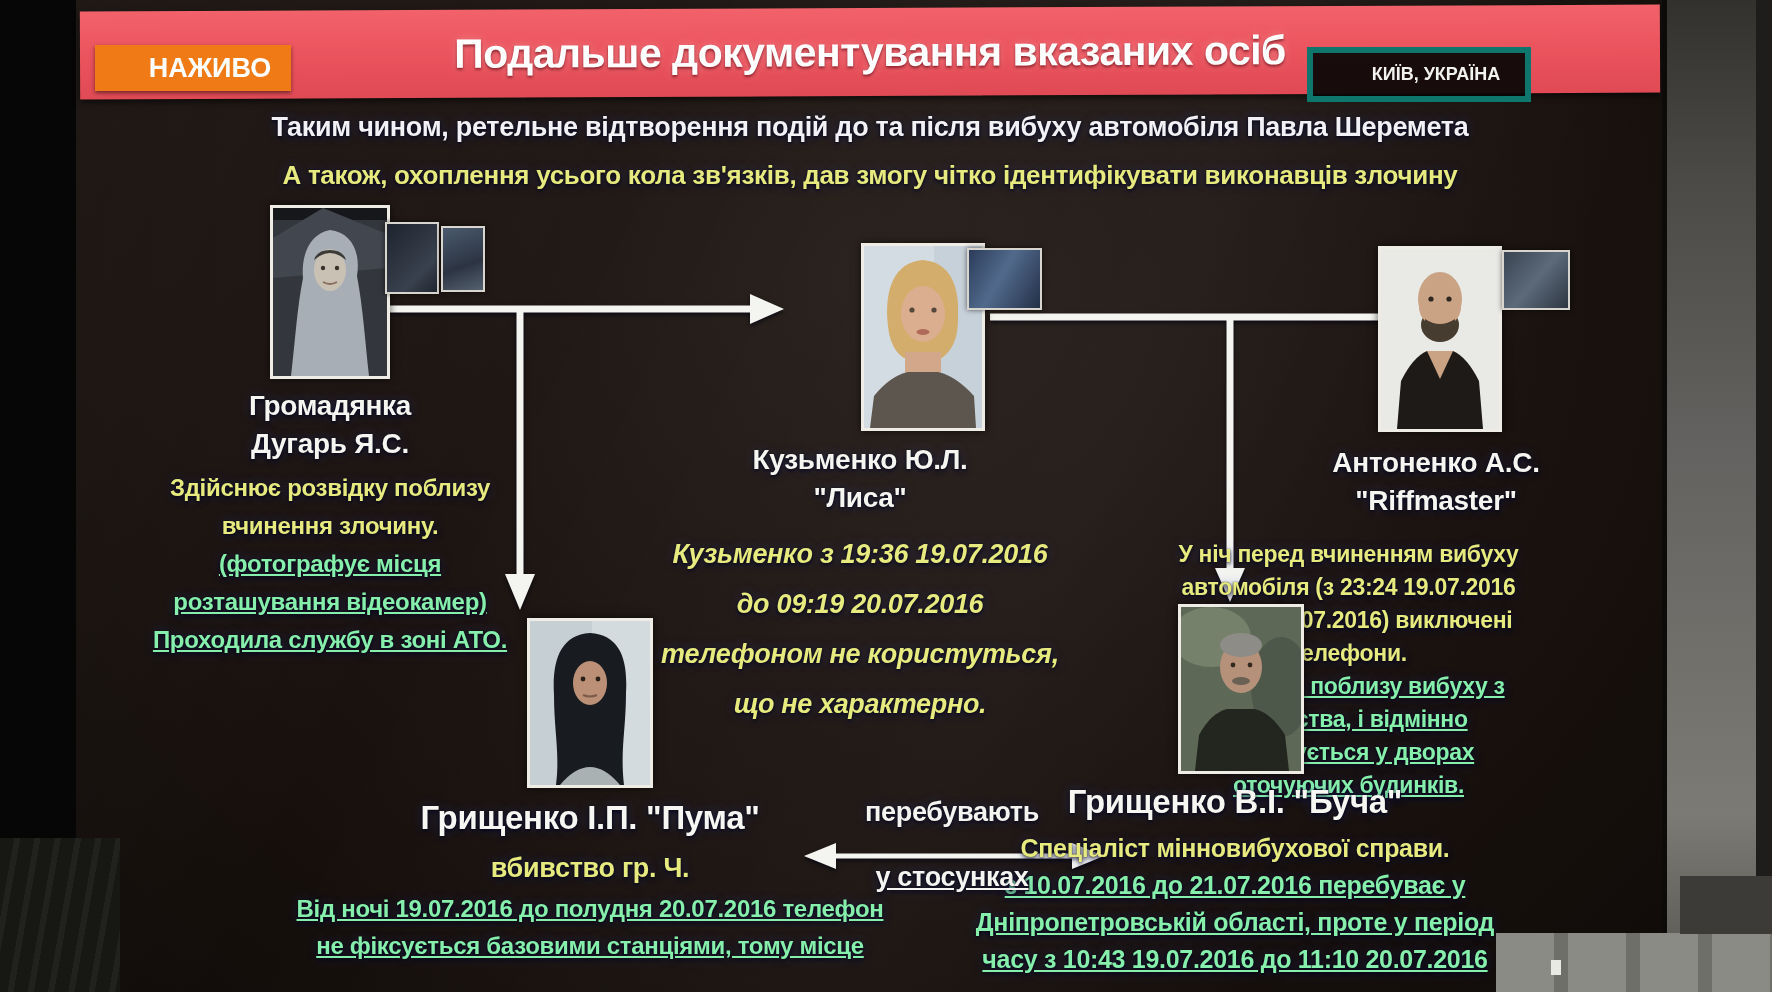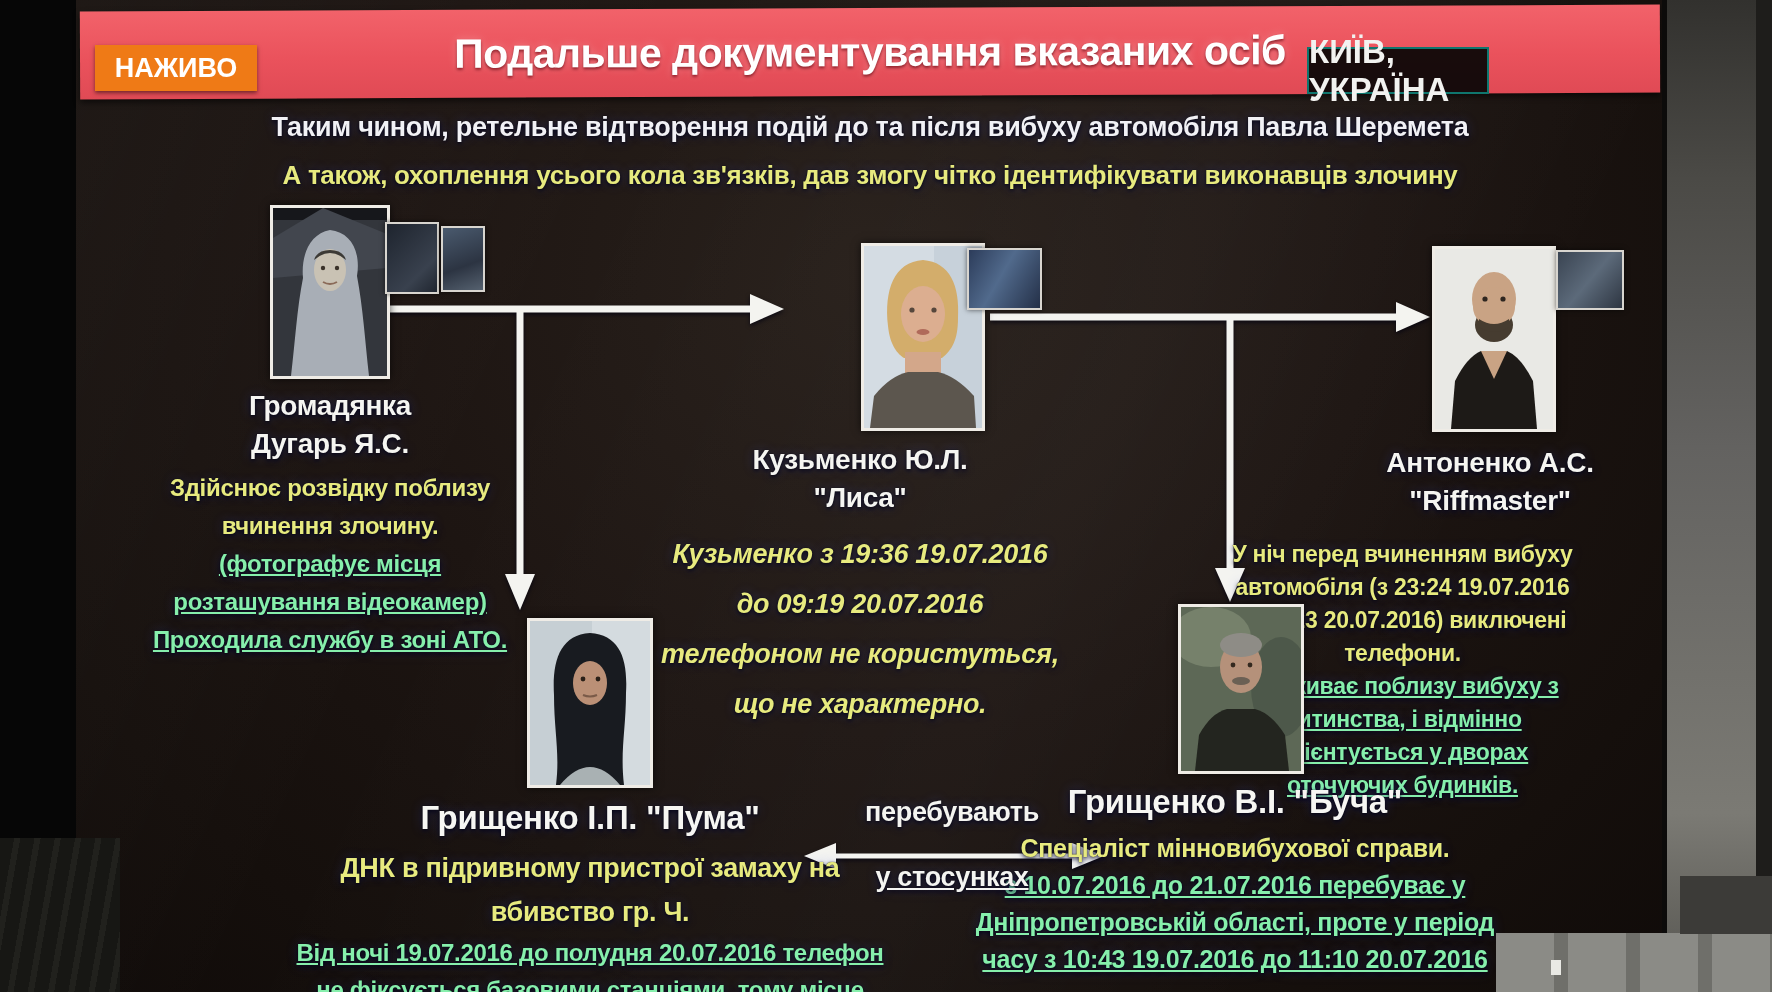--- a/index.html
+++ b/index.html
@@ -10,25 +10,25 @@
          background:radial-gradient(ellipse at 50% 28%, #28201b 0%, #1d1512 45%, #150f0c 80%, #100b09 100%);}
   .glare{position:absolute;left:76px;top:0;width:1586px;height:992px;pointer-events:none;
          background:linear-gradient(115deg, rgba(255,255,255,0.04) 0%, rgba(255,255,255,0) 30%, rgba(255,255,255,0.03) 60%, rgba(255,255,255,0) 80%);}
   
   .banner{position:absolute;left:80px;top:8px;width:1580px;height:88px;
           background:linear-gradient(180deg,#f2626a 0%, #ea525c 55%, #e04a55 100%);
           transform:rotate(-0.25deg);display:flex;align-items:center;justify-content:center;
           box-shadow:0 3px 6px rgba(0,0,0,.6);}
   .banner-title{color:#ffffff;font-size:41px;font-weight:700;letter-spacing:-0.5px;
           text-shadow:0 2px 3px rgba(120,20,30,.8), 0 0 10px rgba(255,255,255,.25);}
-  .badge{position:absolute;display:flex;align-items:center;justify-content:center;font-weight:700;}
+  .badge{position:absolute;display:flex;align-items:center;justify-content:center;font-weight:700;padding-left:34px;}
   .live{left:95px;top:45px;width:162px;height:46px;background:#ef7a16;color:#fff;font-size:27px;
         box-shadow:0 2px 4px rgba(0,0,0,.5);}
   .loc{left:1307px;top:47px;width:178px;height:43px;background:rgba(8,6,6,.93);color:#f2f2f0;
-       font-size:33px;border:2px solid #0f766e;}
+       font-size:18px;border:6px solid #0f766e;}
   
   .slide-text{font-weight:700;letter-spacing:-0.3px;
        text-shadow:0 0 1px rgba(0,0,0,.9), 0 2px 4px rgba(0,0,25,.85), 0 0 12px rgba(70,90,230,.28);}
   .sub1{position:absolute;left:120px;top:112px;width:1500px;text-align:center;font-size:27px;color:#f1f1f6;}
   .sub2{position:absolute;left:120px;top:160px;width:1500px;text-align:center;font-size:26px;color:#e7ea7f;}
   
   .card{position:absolute;text-align:center;}
   .photo{border:3px solid #efece6;box-shadow:0 0 8px rgba(0,0,0,.65);display:block;}
   .thumb{position:absolute;border:2px solid #d8d5cf;box-shadow:0 0 5px rgba(0,0,0,.6);}
   .pname{color:#f5f5f2;font-size:28px;line-height:38px;}
@@ -132,21 +132,21 @@
     <div class="pname slide-text" style="margin-top:10px;">Кузьменко Ю.Л.</div>
     <div class="pname slide-text">"Лиса"</div>
     <div class="info" style="margin-top:12px;font-style:italic;">
       <span class="iline slide-text tone-yellow">Кузьменко з 19:36 19.07.2016</span>
       <span class="iline slide-text tone-yellow">до 09:19 20.07.2016</span>
       <span class="iline slide-text tone-yellow">телефоном не користуться,</span>
       <span class="iline slide-text tone-yellow">що не характерно.</span>
     </div>
   </div>
 
-  <div class="card card-antonenko" style="left:1175px;top:246px;width:455px;">
+  <div class="card card-antonenko" style="left:1121px;top:246px;width:455px;">
     <svg class="photo" style="margin-left:257px;" width="118" height="180" viewBox="0 0 118 180">
       <rect width="118" height="180" fill="#e9e9e5"></rect>
       <ellipse cx="59" cy="50" rx="22" ry="27" fill="#c9a384"></ellipse>
       <ellipse cx="59" cy="76" rx="19" ry="17" fill="#463c30"></ellipse>
       <ellipse cx="59" cy="58" rx="21" ry="20" fill="#c9a384"></ellipse>
       <path d="M44,70 Q59,80 74,70 L74,78 Q59,88 44,78 Z" fill="#463c30"></path>
       <circle cx="50" cy="50" r="2.6" fill="#2e2620"></circle>
         <circle cx="68" cy="50" r="2.6" fill="#2e2620"></circle>
       <path d="M16,180 L20,132 Q32,108 46,102 L72,102 Q86,108 98,132 L102,180 Z" fill="#1d1a17"></path>
       <polygon points="46,102 72,102 59,130" fill="#c9a384"></polygon>
@@ -174,21 +174,20 @@
       <rect x="62" width="58" height="164" fill="#d4dbdf"></rect>
       <path d="M60,12 C30,14 22,40 24,74 C24,110 30,132 26,164 L94,164 C90,130 96,108 96,72 C98,38 90,14 60,12 Z" fill="#181b20"></path>
       <ellipse cx="60" cy="62" rx="17" ry="22" fill="#bb9076"></ellipse>
       <circle cx="53" cy="58" r="2.4" fill="#2a2018"></circle>
         <circle cx="68" cy="58" r="2.4" fill="#2a2018"></circle>
       <path d="M53,74 Q60,77 67,74" stroke="#7a5a48" stroke-width="2" fill="none"></path>
       <path d="M30,164 Q60,128 90,164 Z" fill="#a9b1b3"></path>
     </svg>
     <div class="pname-big slide-text" style="margin-top:8px;">Грищенко І.П. "Пума"</div>
     <div class="info">
-      <span class="iline slide-text tone-yellow">ДНК в підривному пристрої замаху на</span>
       <span class="iline slide-text tone-yellow">вбивство гр. Ч.</span>
       <span class="iline slide-text tone-white">Від ночі 19.07.2016 до полудня 20.07.2016 телефон</span>
       <span class="iline slide-text tone-white">не фіксується базовими станціями, тому місце</span>
     </div>
   </div>
 
   <div class="card card-bucha" style="left:935px;top:604px;width:600px;">
     <svg class="photo" style="margin-left:243px;" width="120" height="164" viewBox="0 0 120 164">
       <rect width="120" height="164" fill="#5d6856"></rect>
       <ellipse cx="30" cy="30" rx="40" ry="30" fill="#76816b"></ellipse>

